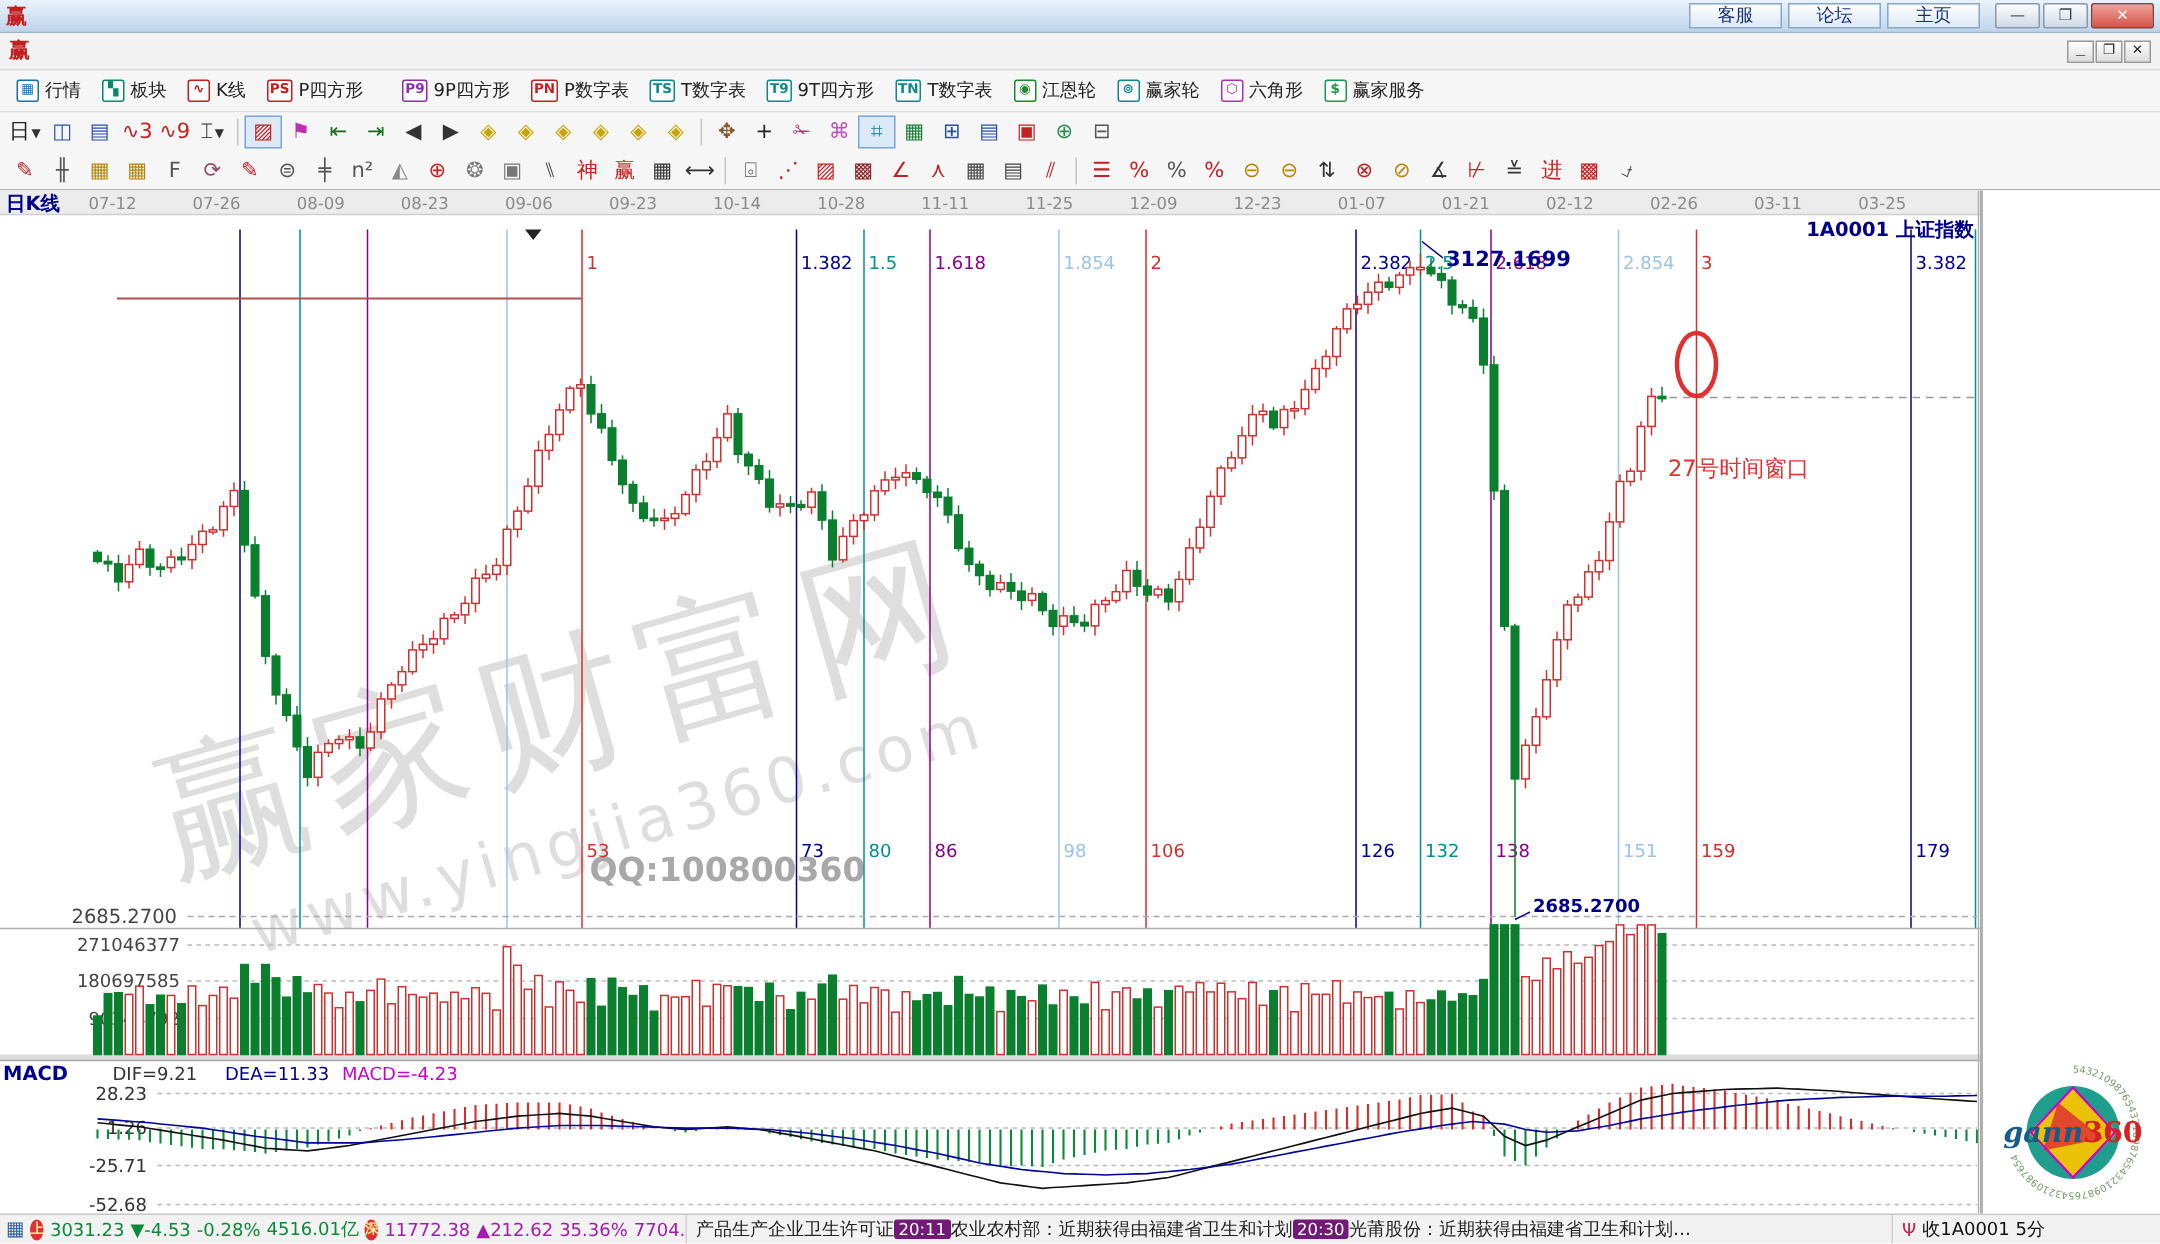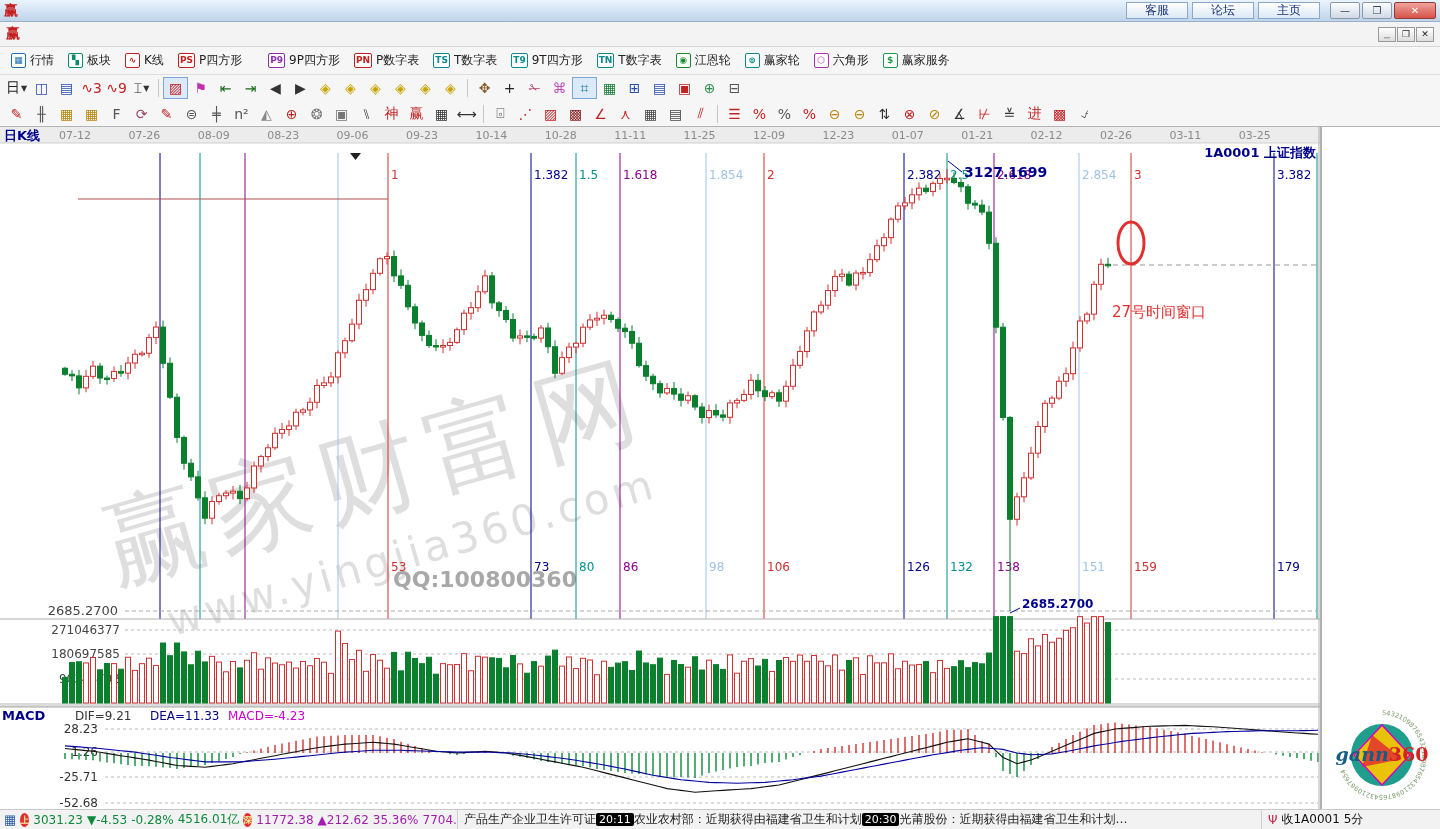--- a/index.html
+++ b/index.html
@@ -44,21 +44,21 @@
   .sb-left { display:flex; align-items:center; gap:4px; padding:0 4px; width:458px; flex:0 0 auto;
     border-right:1px solid #cfcfcf; height:100%; overflow:hidden; white-space:nowrap; }
   .sb-ticker { flex:1 1 auto; height:100%; display:flex; align-items:center; gap:0; overflow:hidden;
     white-space:nowrap; padding:0 6px; border-right:1px solid #cfcfcf; color:#222; }
   .sb-right { width:178px; flex:0 0 auto; height:100%; display:flex; align-items:center; gap:4px; padding:0 6px; color:#111; }
   .sb-grid { color:#2a5fa5; font-size:13px; }
   .coin { display:inline-block; width:14px; height:14px; border-radius:50%; background:#e03030; color:#ffef9a;
     font-size:9px; line-height:14px; text-align:center; font-weight:bold; }
   .q-green { color:#0a8a3a; }
   .q-red { color:#a21caf; }
-  .badge { background:#000000; color:#fff; padding:0 3px; font-size:11px; border-radius:2px; }
+  .badge { background:#701a75; color:#fff; padding:0 3px; font-size:11px; border-radius:2px; }
   .ant { color:#c2254a; font-size:12px; }
 </style>
 </head>
 <body>
 
 <div class="titlebar">
   <span class="app-logo">赢</span>
   <div class="tb-quick" id="quickBtns">
       <span class="qbtn">客服</span>
       <span class="qbtn">论坛</span>

